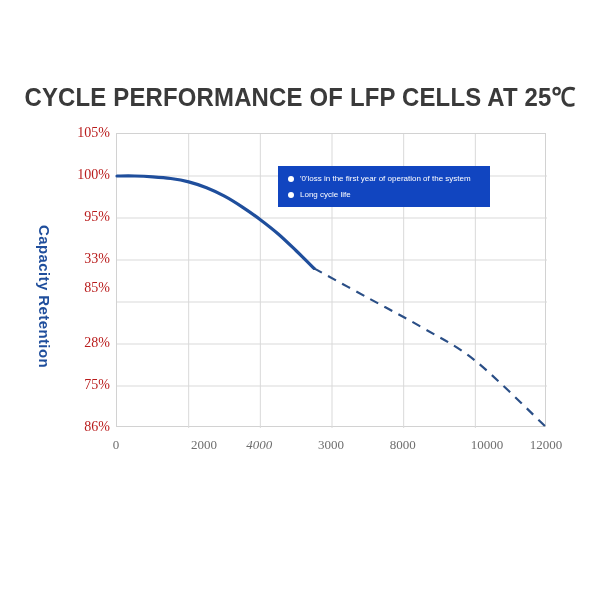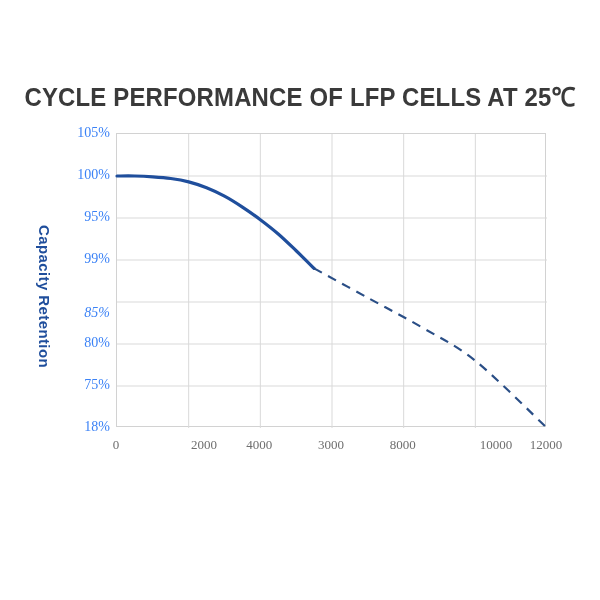--- a/index.html
+++ b/index.html
@@ -87,21 +87,21 @@
   }
 
   
   .y-tick {
     position: absolute;
     right: 0;
     width: 56px;
     text-align: right;
     font-family: "Liberation Serif", serif;
     font-size: 14px;
-    color: #3b82f6;
+    color: #b91c1c;
     line-height: 14px;
     white-space: nowrap;
   }
   #y-tick-layer {
     position: absolute;
     left: 52px;
     top: 133px;
     width: 58px;
     height: 294px;
   }
@@ -164,25 +164,25 @@
 <div id="chart-root">
 
   <div id="chart-title">CYCLE PERFORMANCE OF LFP CELLS AT 25℃</div>
 
   <div id="y-axis-title">Capacity Retention</div>
 
   <div id="y-tick-layer">
       <div class="y-tick" style="top: -7px;">105%</div>
       <div class="y-tick" style="top: 35px;">100%</div>
       <div class="y-tick" style="top: 77px;">95%</div>
-      <div class="y-tick" style="top: 119px;">99%</div>
-      <div class="y-tick" style="top: 173px; font-style: italic;">85%</div>
-      <div class="y-tick" style="top: 203px;">80%</div>
+      <div class="y-tick" style="top: 119px;">33%</div>
+      <div class="y-tick" style="top: 148px;">85%</div>
+      <div class="y-tick" style="top: 203px;">28%</div>
       <div class="y-tick" style="top: 245px; text-align: right;">75%</div>
-      <div class="y-tick" style="top: 287px;">18%</div>
+      <div class="y-tick" style="top: 287px;">86%</div>
     </div>
 
   <div id="plot-area">
     <svg id="grid-svg" viewBox="0 0 430 294" preserveAspectRatio="none">
         <line x1="71.66666666666666" y1="0" x2="71.66666666666666" y2="294" stroke="#D9D9D9" stroke-width="1"></line>
         <line x1="143.33333333333331" y1="0" x2="143.33333333333331" y2="294" stroke="#D9D9D9" stroke-width="1"></line>
         <line x1="215" y1="0" x2="215" y2="294" stroke="#D9D9D9" stroke-width="1"></line>
         <line x1="286.66666666666663" y1="0" x2="286.66666666666663" y2="294" stroke="#D9D9D9" stroke-width="1"></line>
         <line x1="358.33333333333337" y1="0" x2="358.33333333333337" y2="294" stroke="#D9D9D9" stroke-width="1"></line>
         <line x1="0" y1="42" x2="430" y2="42" stroke="#D9D9D9" stroke-width="1"></line>
@@ -194,21 +194,31 @@
       </svg>
     <svg id="series-svg" viewBox="0 0 430 294" preserveAspectRatio="none">
         <path d="M 0.00 42.00 C 2.99 42.00, 11.94 41.86, 17.92 42.00 C 23.89 42.14, 29.86 42.42, 35.83 42.84 C 41.81 43.26, 47.78 43.68, 53.75 44.52 C 59.72 45.36, 65.69 46.34, 71.67 47.88 C 77.64 49.42, 83.61 51.38, 89.58 53.76 C 95.56 56.14, 101.53 58.94, 107.50 62.16 C 113.47 65.38, 119.44 69.16, 125.42 73.08 C 131.39 77.00, 137.36 81.20, 143.33 85.68 C 149.31 90.16, 155.28 94.78, 161.25 99.96 C 167.22 105.14, 173.19 111.02, 179.17 116.76 C 185.14 122.50, 194.10 131.46, 197.08 134.40" fill="none" stroke="#1F4E9C" stroke-width="3.2" stroke-linecap="round" stroke-linejoin="round"></path>
         <path d="M 197.08 134.40 C 206.04 139.30, 232.92 154.00, 250.83 163.80 C 268.75 173.60, 286.67 182.70, 304.58 193.20 C 322.50 203.70, 337.43 210.00, 358.33 226.80 C 379.24 243.60, 418.06 282.80, 430.00 294.00" fill="none" stroke="#2A4E86" stroke-width="2.2" stroke-linecap="butt" stroke-linejoin="round" stroke-dasharray="9 7"></path>
       </svg>
   </div>
 
   <div id="x-tick-layer">
       <div class="x-tick" style="left: 0px;">0</div>
       <div class="x-tick" style="left: 88px;">2000</div>
-      <div class="x-tick" style="left: 143.333px;">4000</div>
+      <div class="x-tick" style="left: 143.333px; font-style: italic;">4000</div>
       <div class="x-tick" style="left: 215px;">3000</div>
       <div class="x-tick" style="left: 286.667px;">8000</div>
-      <div class="x-tick" style="left: 380px;">10000</div>
+      <div class="x-tick" style="left: 371px;">10000</div>
       <div class="x-tick" style="left: 430px;">12000</div>
     </div>
 
+  <div id="legend" style="background: rgb(17, 69, 192);">
+      <div class="legend-row">
+        <span class="legend-dot"></span>
+        <span class="legend-label" style="color: rgb(255, 255, 255);">'0'loss in the first year of operation of the system</span>
+      </div>
+      <div class="legend-row">
+        <span class="legend-dot"></span>
+        <span class="legend-label" style="color: rgb(255, 255, 255);">Long cycle life</span>
+      </div>
+    </div>
 
 </div>
 
 </body></html>

